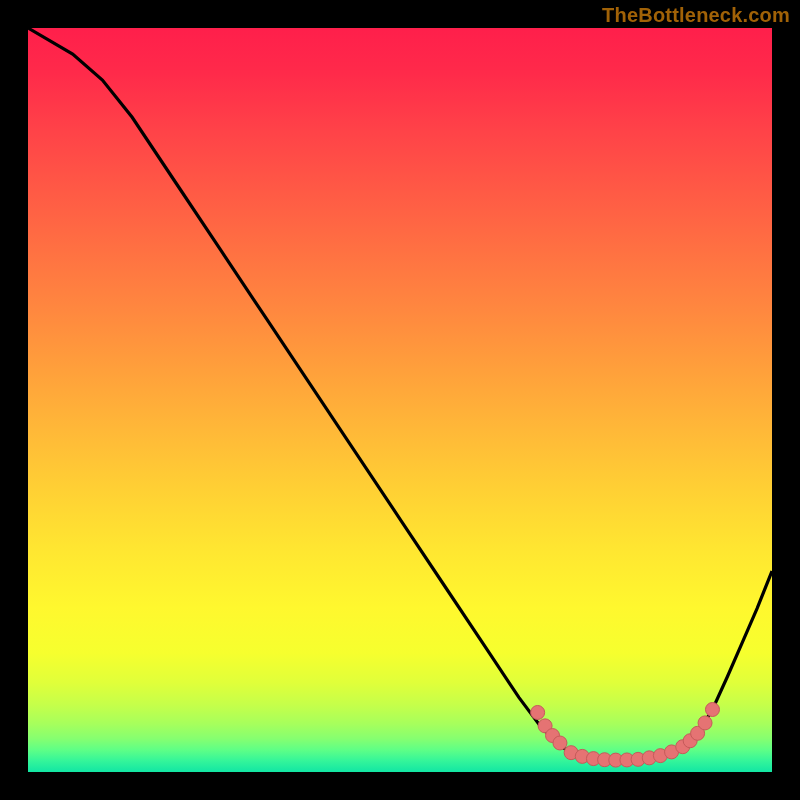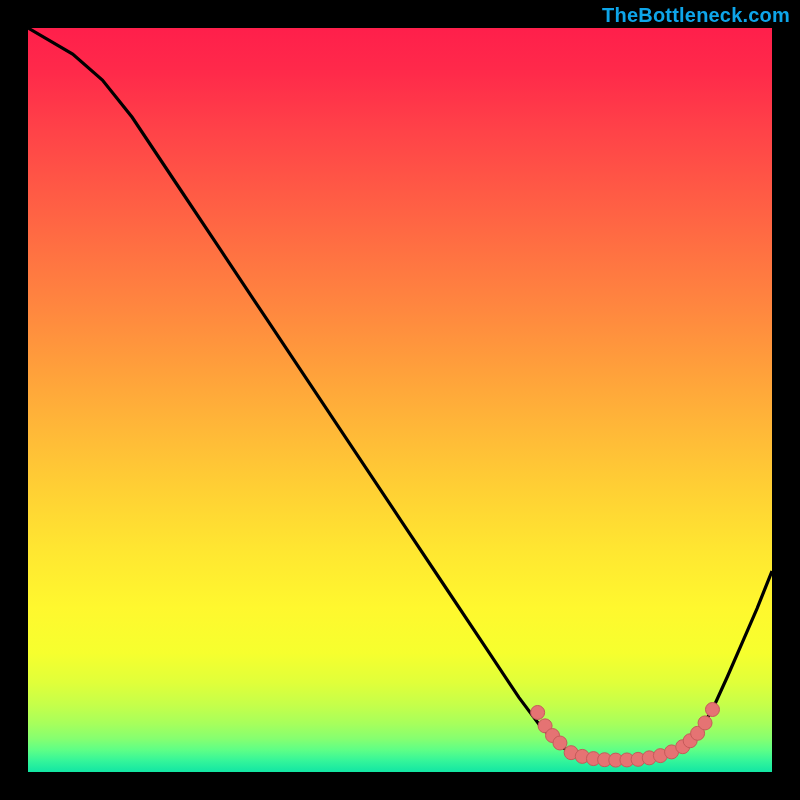--- a/index.html
+++ b/index.html
@@ -16,21 +16,21 @@
     left: 28px;
     top: 28px;
     width: 744px;
     height: 744px;
     background: #000;
   }
   .attribution {
     position: absolute;
     top: 4px;
     right: 10px;
-    color: #0ea5e9;
+    color: #a16207;
     font-size: 20px;
     font-weight: 600;
     letter-spacing: 0.2px;
     z-index: 10;
   }
   svg {
     display: block;
   }
 </style>
 </head>

